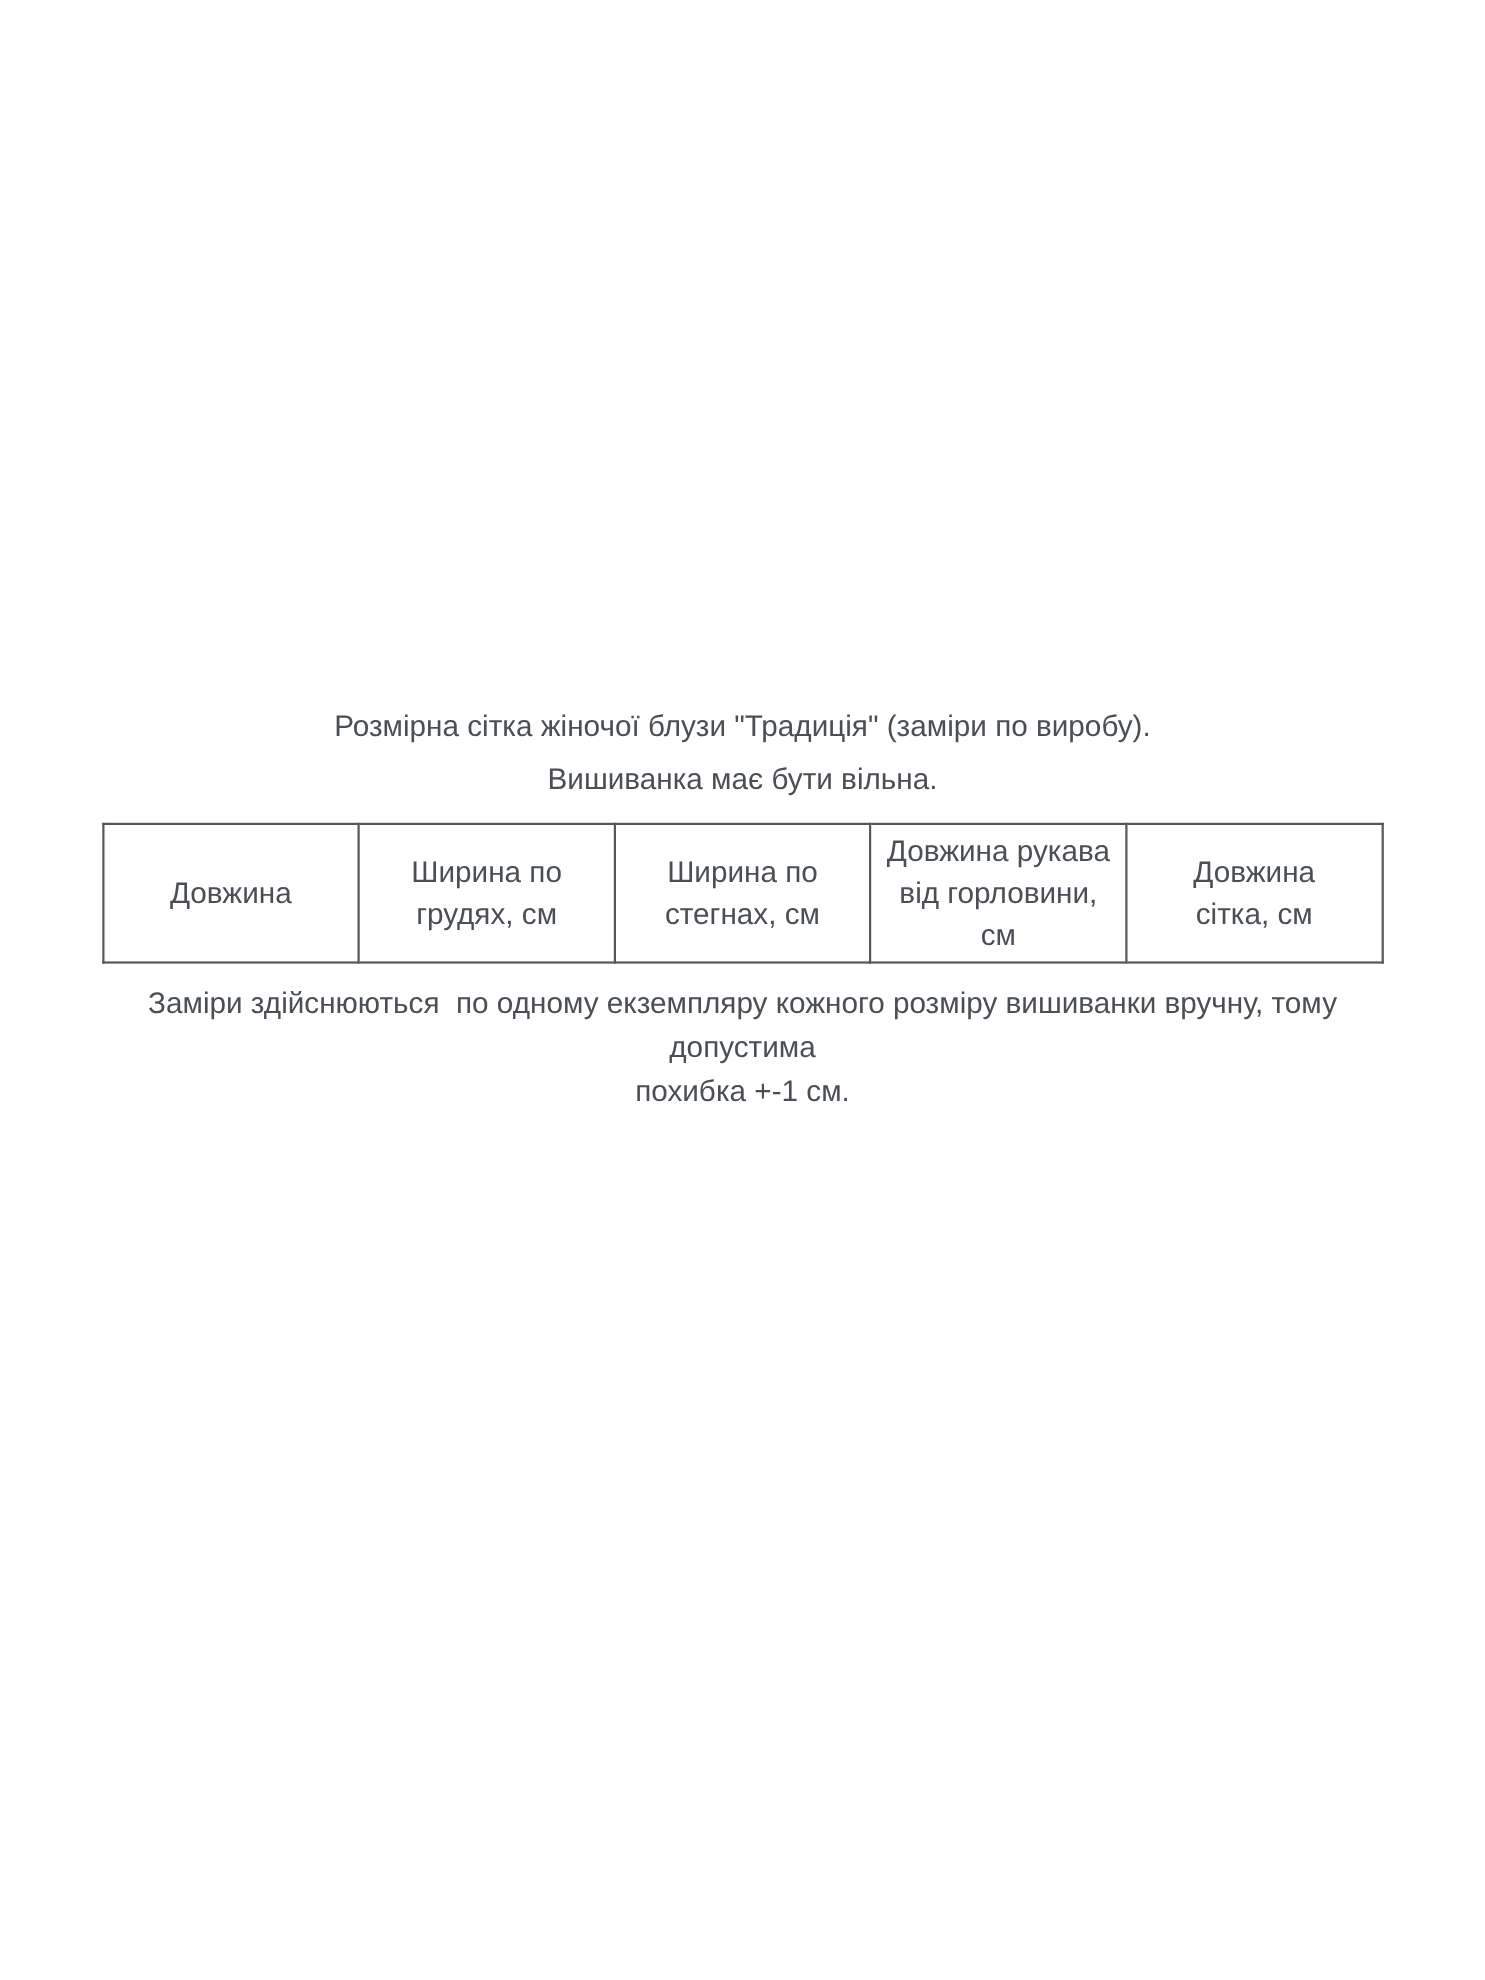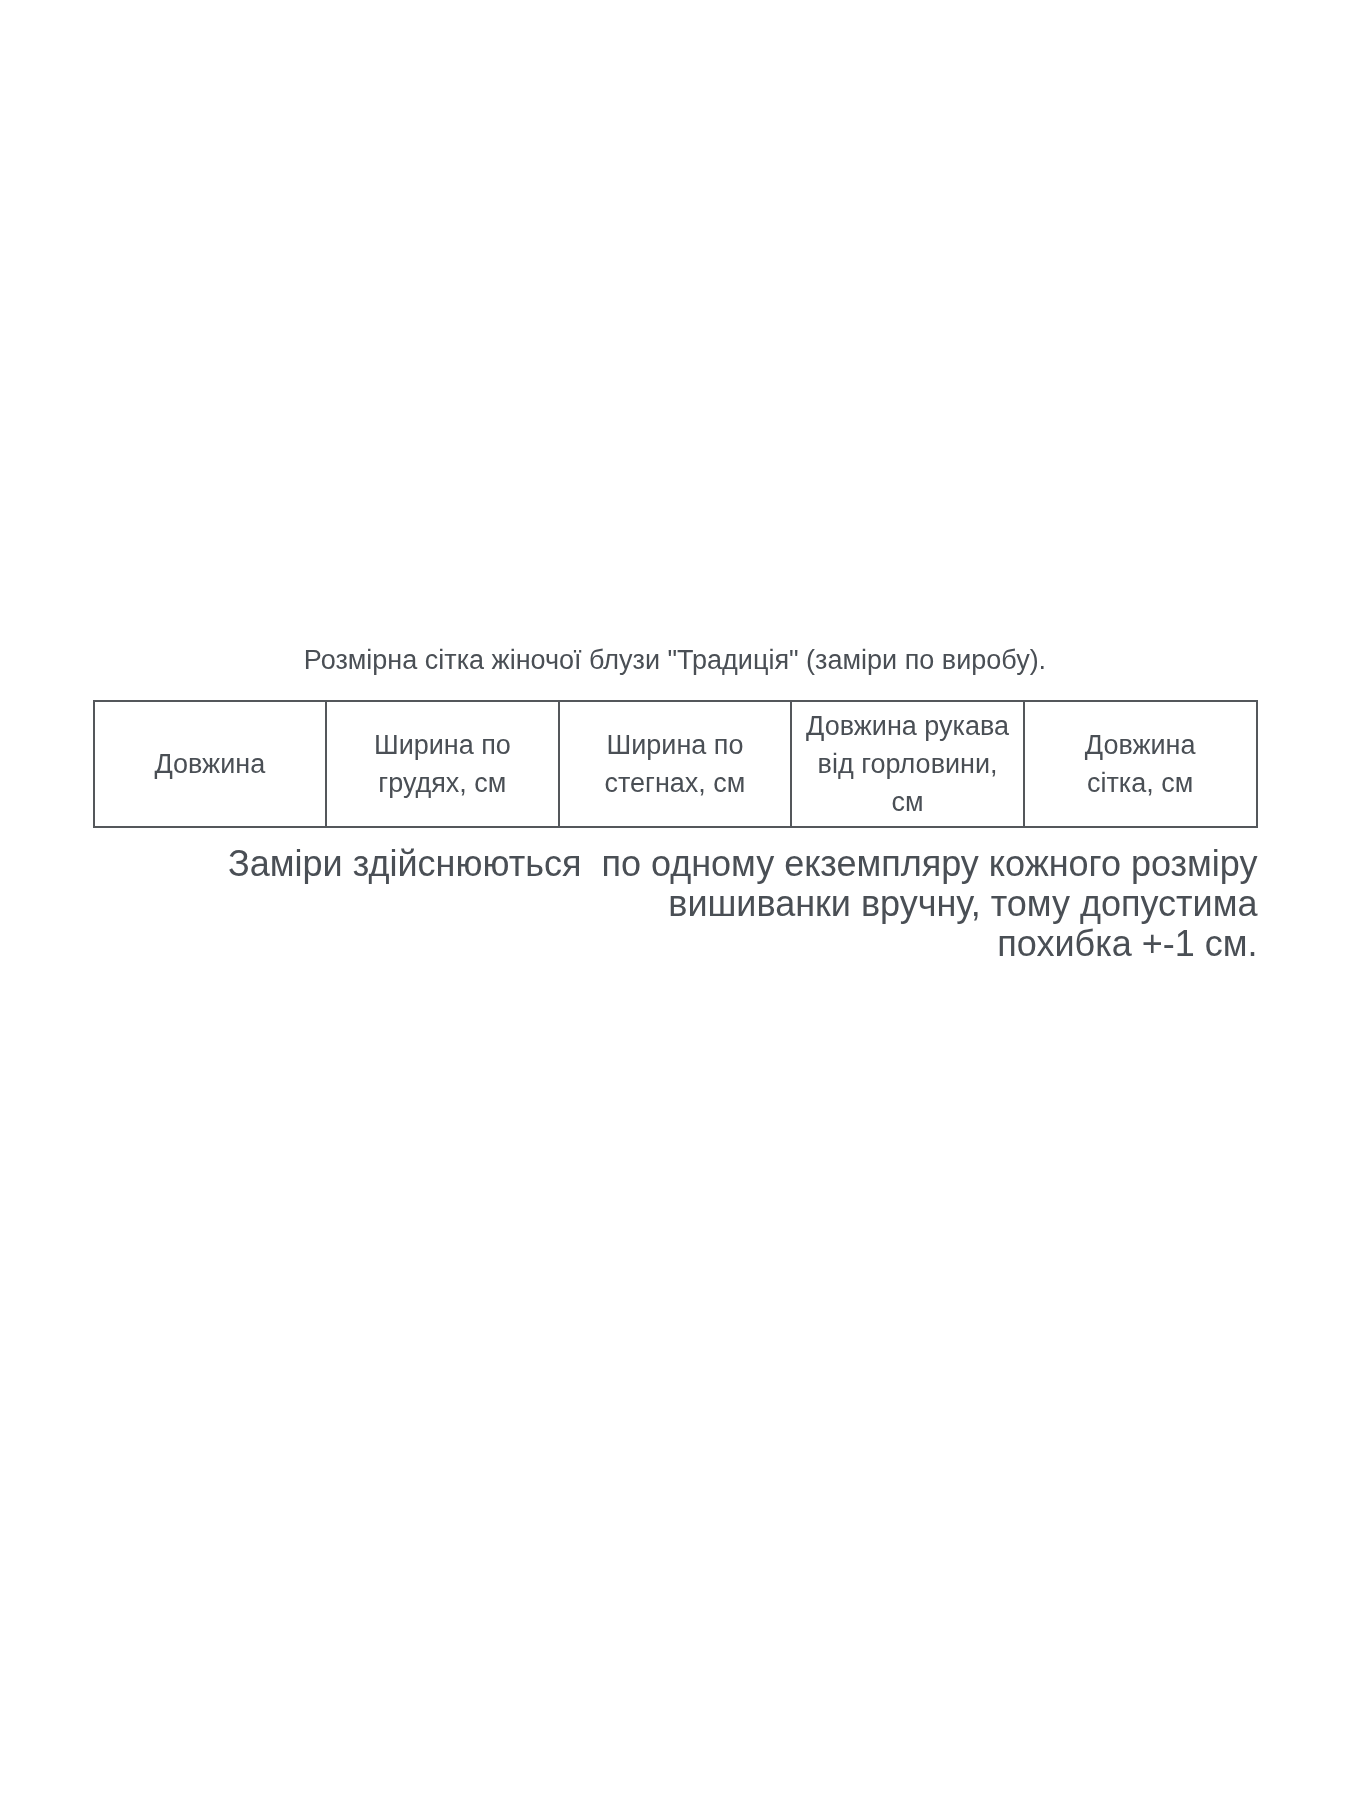--- a/index.html
+++ b/index.html
@@ -51,35 +51,36 @@
     height: 124px;
     line-height: 38px;
     white-space: pre-line;
   }
   table.size-table td {
     height: 54px;
     line-height: 38px;
   }
   .footer-note {
     margin: 16px 0 0 0;
-    font-size: 36px;
+    font-size: 27px;
     line-height: 40px;
-    text-align: right;
+    text-align: center;
   }
   .footer-note .note-line {
     white-space: pre-wrap;
   }
 </style>
 </head>
 <body>
 
 <div class="content">
 
   <p class="title-line">Розмірна сітка жіночої блузи "Традиція" (заміри по виробу).</p>
 
+  <p class="subtitle-line">Вишиванка має бути вільна.</p>
 
   <table class="size-table">
     <thead>
       <tr>
         <th>Довжина</th>
         <th>Ширина по
 грудях, см</th>
         <th>Ширина по
 стегнах, см</th>
         <th>Довжина рукава

